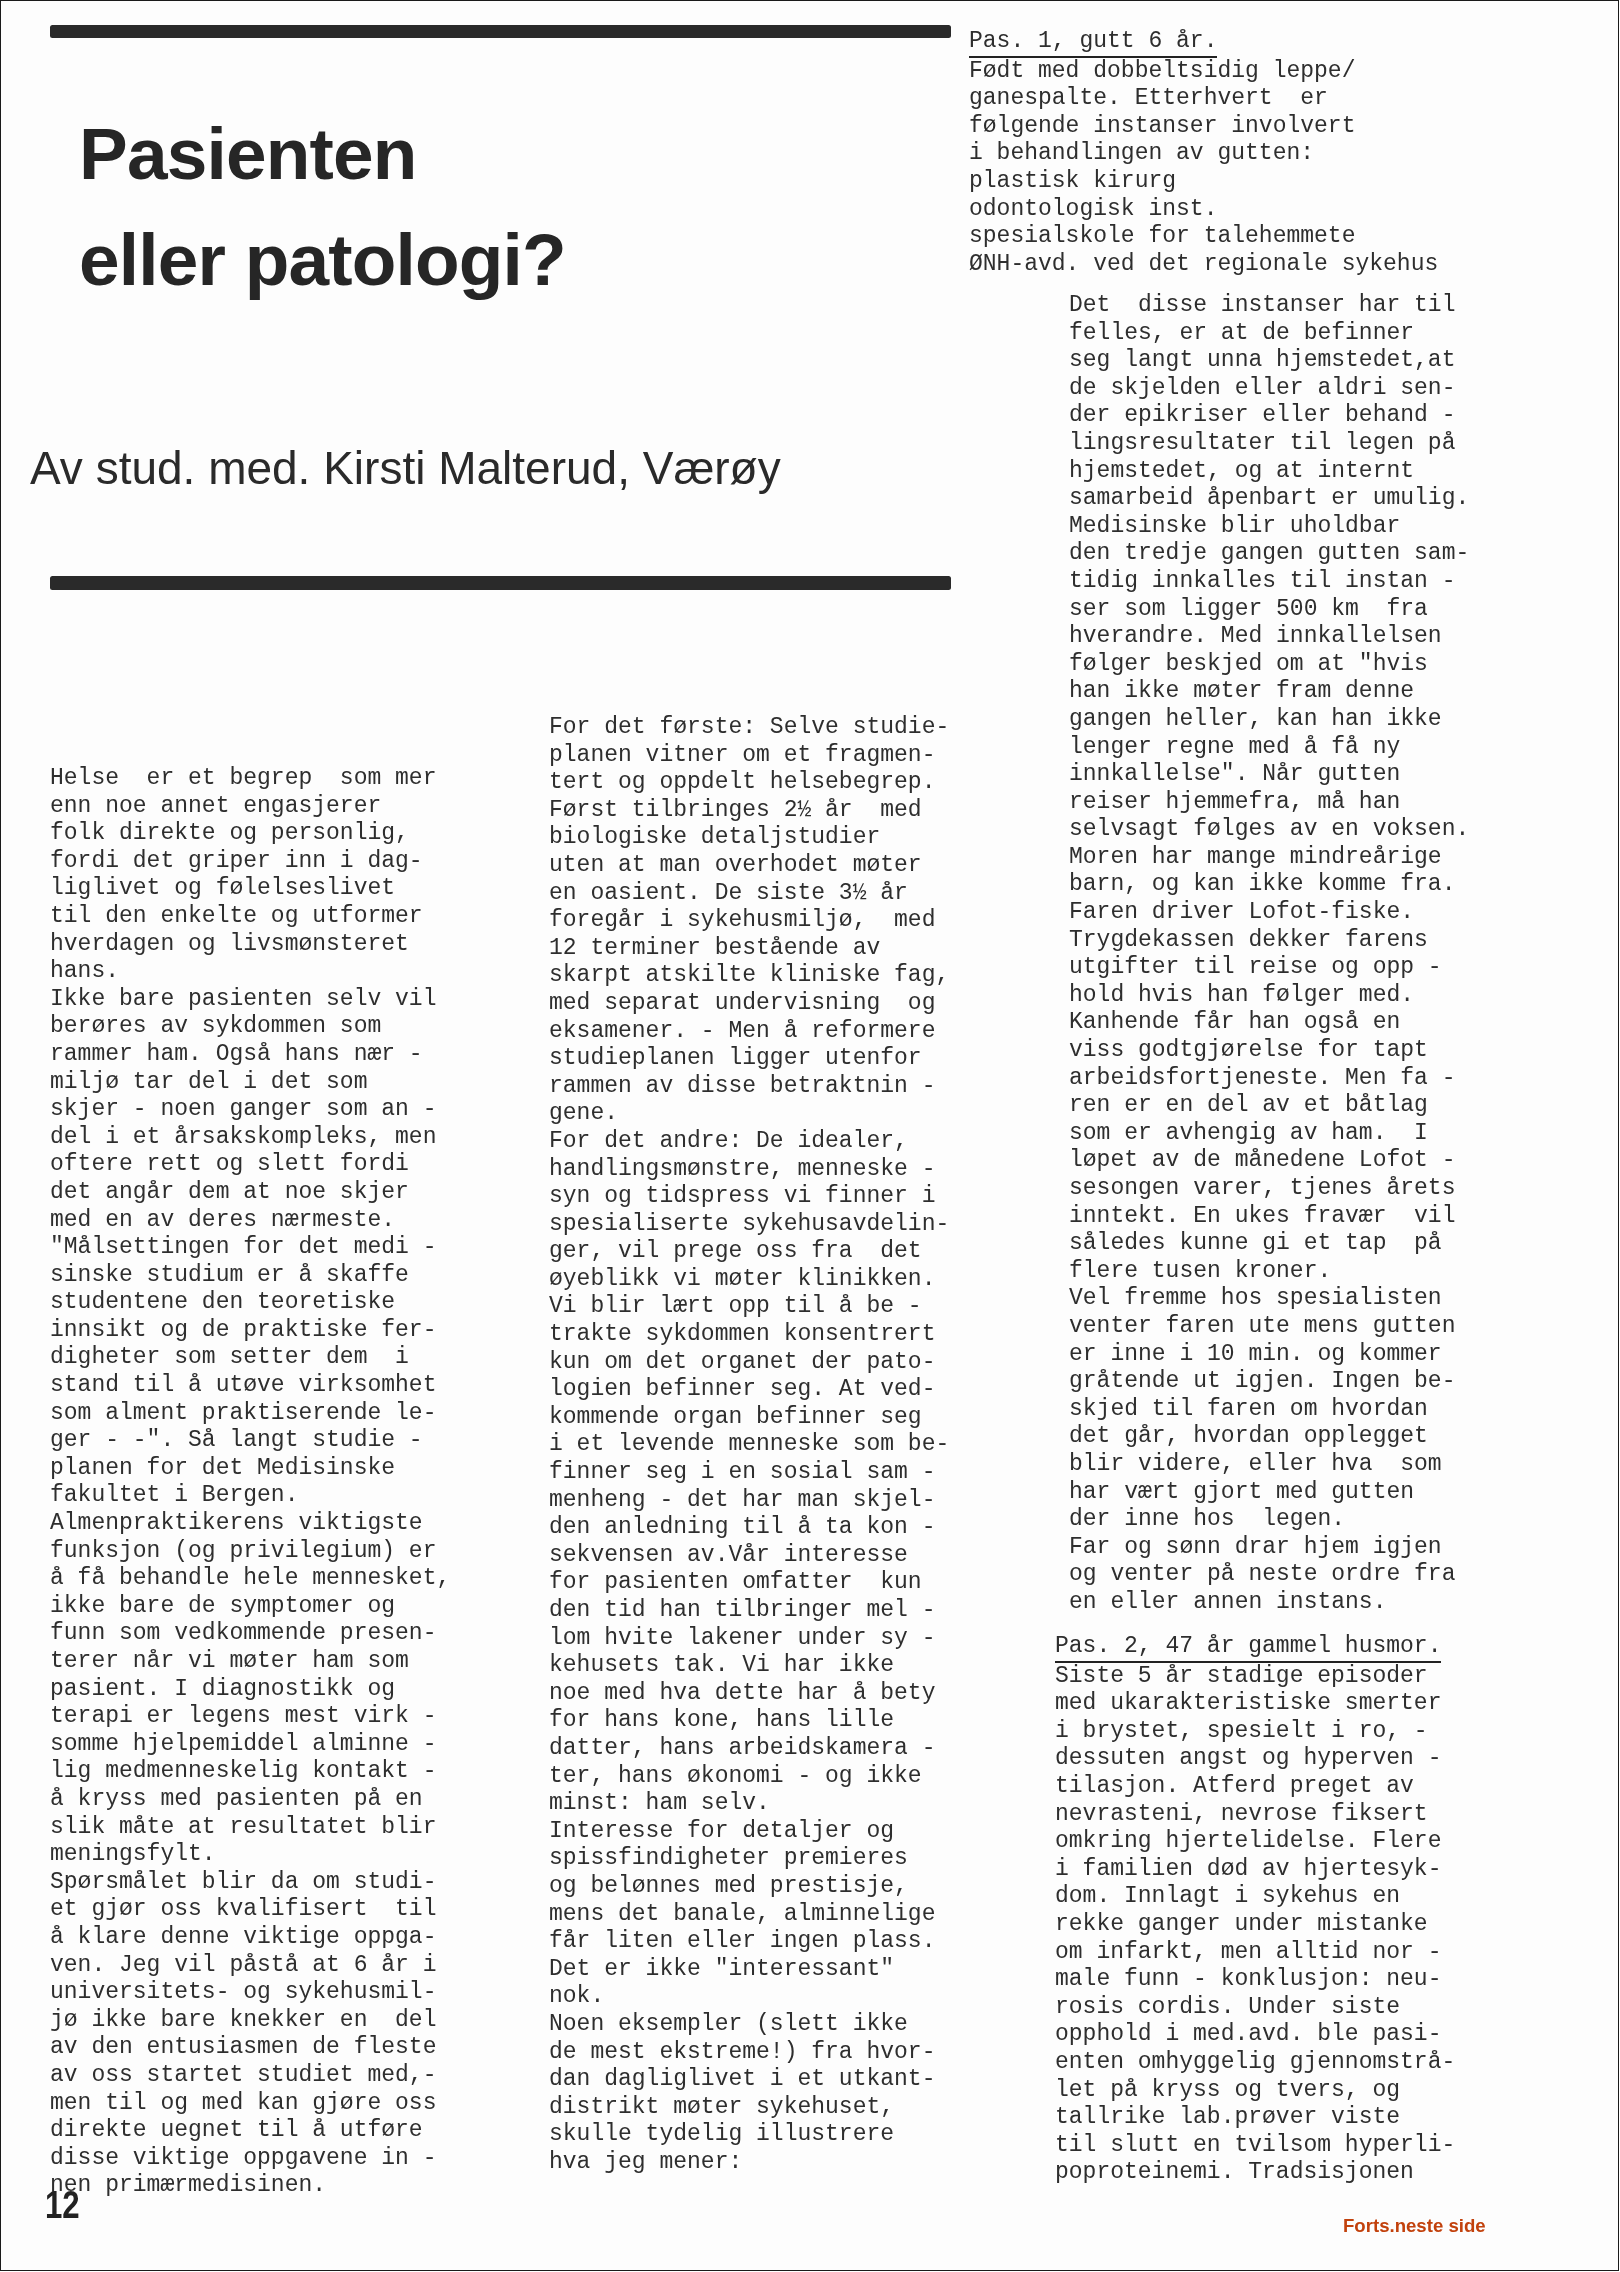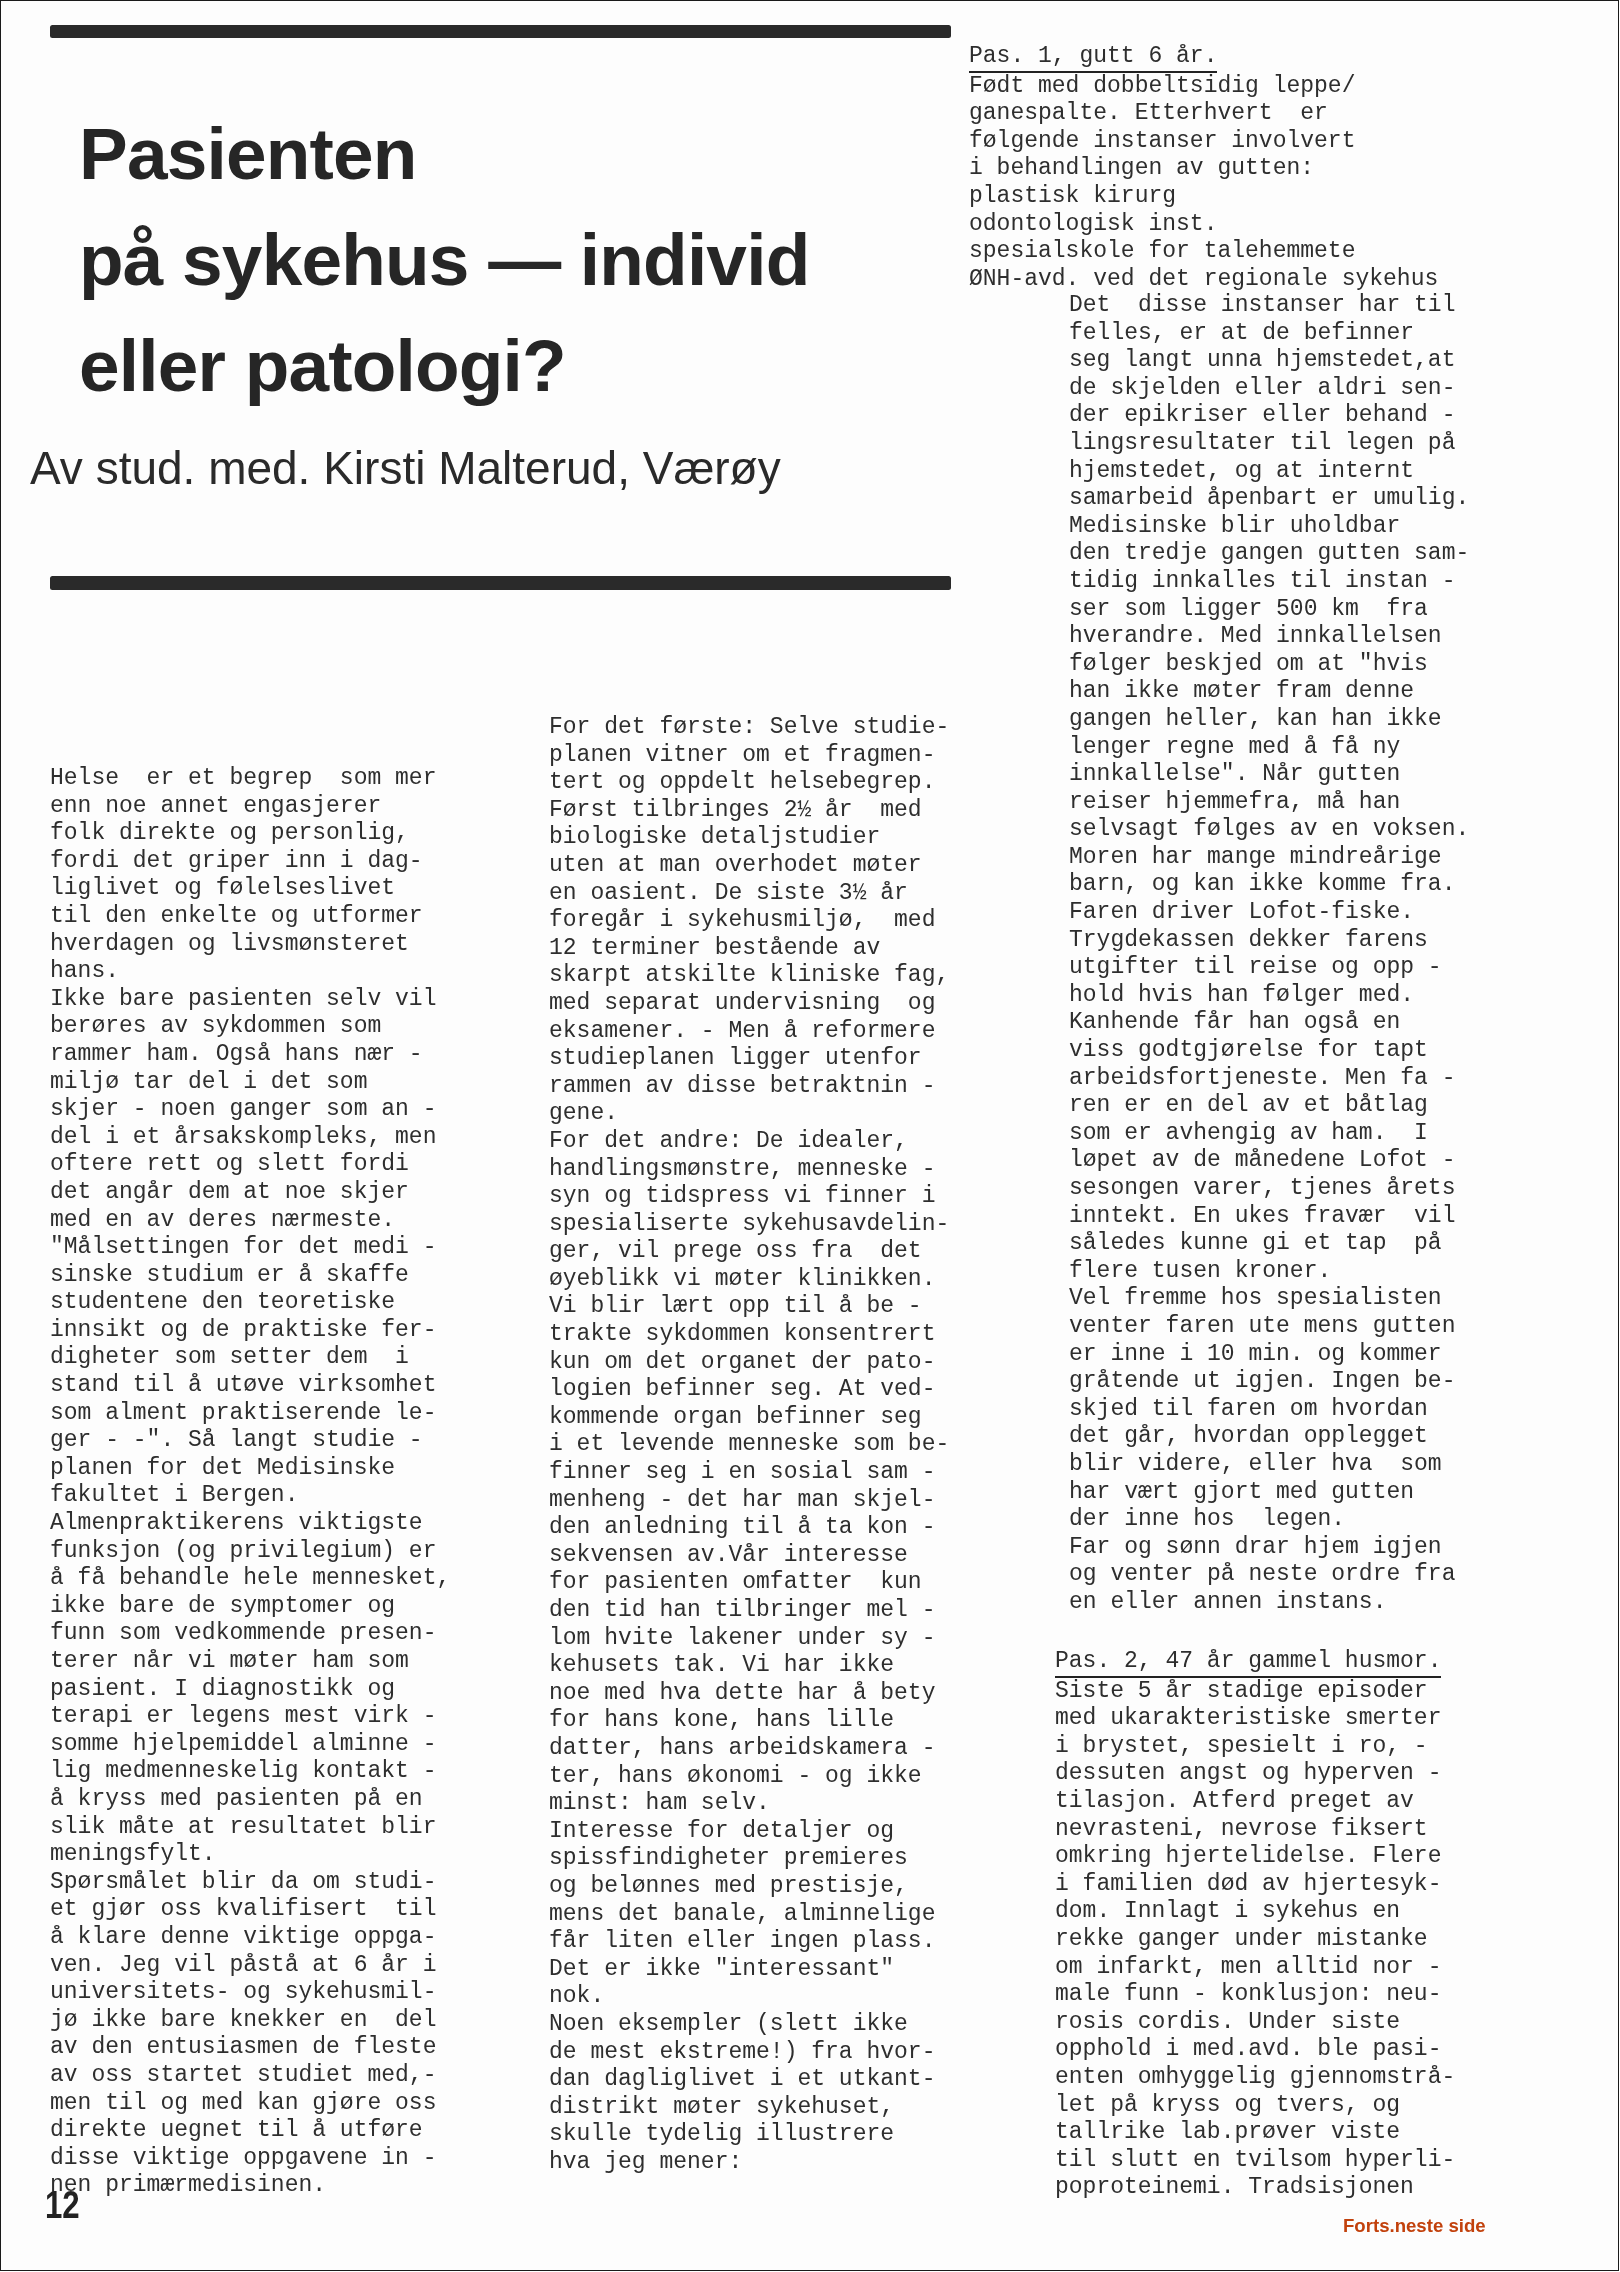--- a/index.html
+++ b/index.html
@@ -12,34 +12,33 @@
   .headline div { white-space: nowrap; }
   .byline { position: absolute; left: 29px; top: 440px; font-family: "Liberation Sans", sans-serif; font-size: 46px; color: #2a2a2a; white-space: nowrap; }
   .col { position: absolute; font-family: "Liberation Mono", "DejaVu Sans Mono", monospace; font-size: 23px; line-height: 27.6px; color: #2e2e2e; }
   .col .ln { white-space: pre; display: block; }
   .col1 { left: 49px; top: 764px; }
   .col2 { left: 548px; top: 713px; }
   .col3a { left: 968px; top: 27px; }
   .col3b { left: 1068px; top: 291px; }
   .col3c { left: 1054px; top: 1632px; }
   .u { text-decoration-thickness: 2.5px; text-underline-offset: 3.4px; }
-  .head-u { display: inline-block; border-bottom: 2.5px solid #222; margin-top: 15px; }
+  .head-u { display: inline-block; border-bottom: 2.5px solid #222; }
   .pagenum { position: absolute; left: 44px; top: 2182px; font-family: "Liberation Sans", sans-serif; font-weight: bold; font-size: 39px; color: #222; transform: scaleX(0.8); transform-origin: left; }
   .cont { position: absolute; left: 1342px; top: 2214px; font-family: "Liberation Sans", sans-serif; font-size: 18.6px; font-weight: bold; color: #c2410c; }
 </style>
 </head>
 <body>
 
 <div class="frame">
 
   <div class="rule top"></div>
 
   <div class="headline">
     <div>Pasienten</div>
-    <div>på sykehus — individ</div>
     <div>eller patologi?</div>
   </div>
 
   <div class="byline">Av stud. med. Kirsti Malterud, Værøy</div>
 
   <div class="rule bottom"></div>
 
   <div class="col col1">
       <span class="ln">Helse  er et begrep  som mer</span>
       <span class="ln">enn noe annet engasjerer</span>

